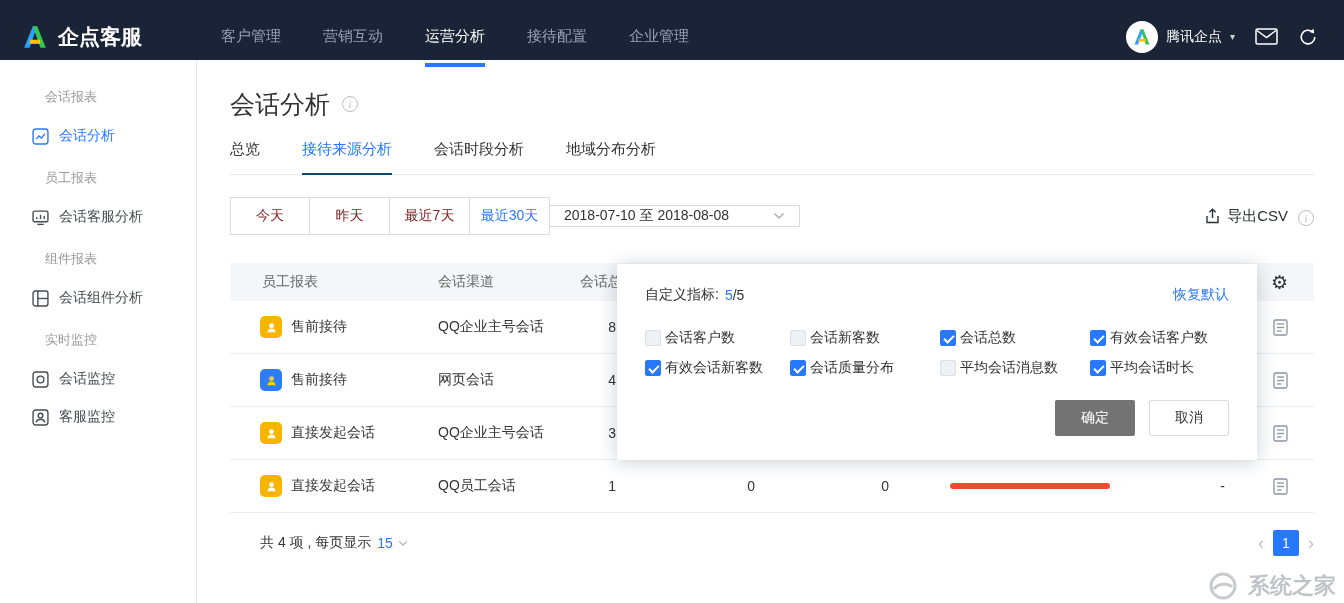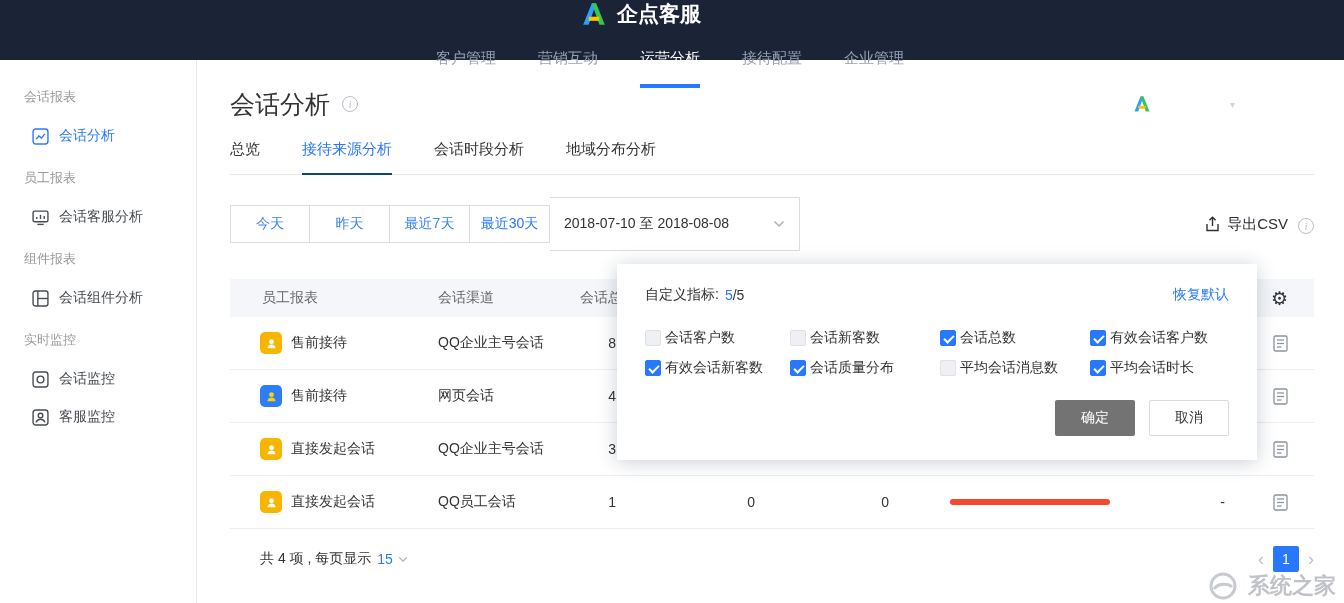--- a/index.html
+++ b/index.html
@@ -1,59 +1,59 @@
 <!DOCTYPE html>
 <html><head>
 <meta charset="utf-8">
 <style>
   * { margin:0; padding:0; box-sizing:border-box; }
   html,body { width:1344px; height:603px; overflow:hidden; background:#fff;
     font-family:"Liberation Sans","DejaVu Sans",sans-serif; }
   .app { position:relative; width:1344px; height:603px; }
 
   
-  .topbar { height:60px; background:#1a2436; display:flex; align-items:center; padding:0 26px 0 22px;flex-direction:column; }
+  .topbar { height:60px; background:#1a2436; display:flex; align-items:center; padding:13px 26px 0 22px; }
   .logo { display:flex; align-items:center; gap:10px; color:#fff; font-size:21px; font-weight:bold; width:178px; flex:none; }
   .topnav { display:flex; height:60px; }
   .nav-item { position:relative; display:flex; align-items:center; height:60px; padding:0 21px; font-size:15px; color:#97a0b3; cursor:pointer; }
   .nav-item.active { color:#fff; }
   .nav-item.active::after { content:""; position:absolute; left:21px; right:21px; bottom:0; height:4px; background:#2878ff; }
   .topbar-right { margin-left:auto; display:flex; align-items:center; gap:20px; }
   .account { display:flex; align-items:center; gap:8px; color:#fff; font-size:14px; cursor:pointer; }
   .avatar { width:32px; height:32px; border-radius:50%; background:#fff; display:flex; align-items:center; justify-content:center; }
   .caret { font-size:10px; color:#cfd4dd; }
 
   
   .body-row { display:flex; height:543px; }
   .sidebar { width:197px; flex:none; border-right:1px solid #e6e8eb; padding-top:14px; }
-  .side-header { padding:14px 0 11px 24px; font-size:13px; color:#999; }
+  .side-header { padding:14px 0 11px 45px; font-size:13px; color:#999; }
   .side-item { display:flex; align-items:center; gap:10px; padding:10px 0 10px 32px; font-size:14px; color:#474b52; cursor:pointer; }
   .side-item.active { color:#2878ff; }
   .side-item svg { flex:none; }
 
   .main { flex:1; padding:26px 30px 0 33px; position:relative; }
 
   .title-row { display:flex; align-items:center; gap:12px; height:36px; }
   .page-title { font-size:25px; font-weight:500; color:#333; }
   .info-icon { width:16px; height:16px; border:1px solid #b9bec7; border-radius:50%; color:#b9bec7;
     font-size:11px; font-family:"Liberation Serif",serif; font-style:italic; display:inline-flex;
     align-items:center; justify-content:center; flex:none; }
 
   .tabs { display:flex; gap:42px; margin-top:18px; border-bottom:1px solid #e7e9ec; }
   .tab { padding-bottom:14px; font-size:15px; color:#333; cursor:pointer; }
   .tab.active { color:#2878ff; border-bottom:2px solid #0c4a6e; margin-bottom:-1px; }
 
   
   .filter-row { display:flex; align-items:center; margin-top:22px; }
   .quick-group { display:flex; }
   .qbtn { min-width:80px; height:38px; display:flex; align-items:center; justify-content:center;
-    border:1px solid #d9dde3; border-left:none; background:#fff; font-size:14px; color:#3b82f6; cursor:pointer; }
+    border:1px solid #d9dde3; border-left:none; background:#fff; font-size:14px; color:#7f1d1d; cursor:pointer; }
   .qbtn:first-child { border-left:1px solid #d9dde3; }
   .qbtn.active { color:#2878ff; }
-  .date-box { width:250px; height:54px; border:1px solid #d9dde3; border-left:none; display:flex;
+  .date-box { width:250px; height:22px; border:1px solid #d9dde3; border-left:none; display:flex;
     align-items:center; padding:0 14px; font-size:14px; color:#333; cursor:pointer; }
   .date-box .chev { margin-left:auto; }
   .export-area { margin-left:auto; display:flex; align-items:flex-end; gap:10px; font-size:15px; color:#2b2f36; }
   .export-btn { display:flex; align-items:center; gap:7px; cursor:pointer; }
 
   
   .table { margin-top:28px; }
   .thead { display:flex; align-items:center; height:38px; background:#f4f6f9; font-size:14px; color:#666; }
   .trow { display:flex; align-items:center; height:53px; border-bottom:1px solid #ebedf0; font-size:14px; color:#333; }
   .c-source { width:208px; padding-left:30px; display:flex; align-items:center; gap:9px; }

